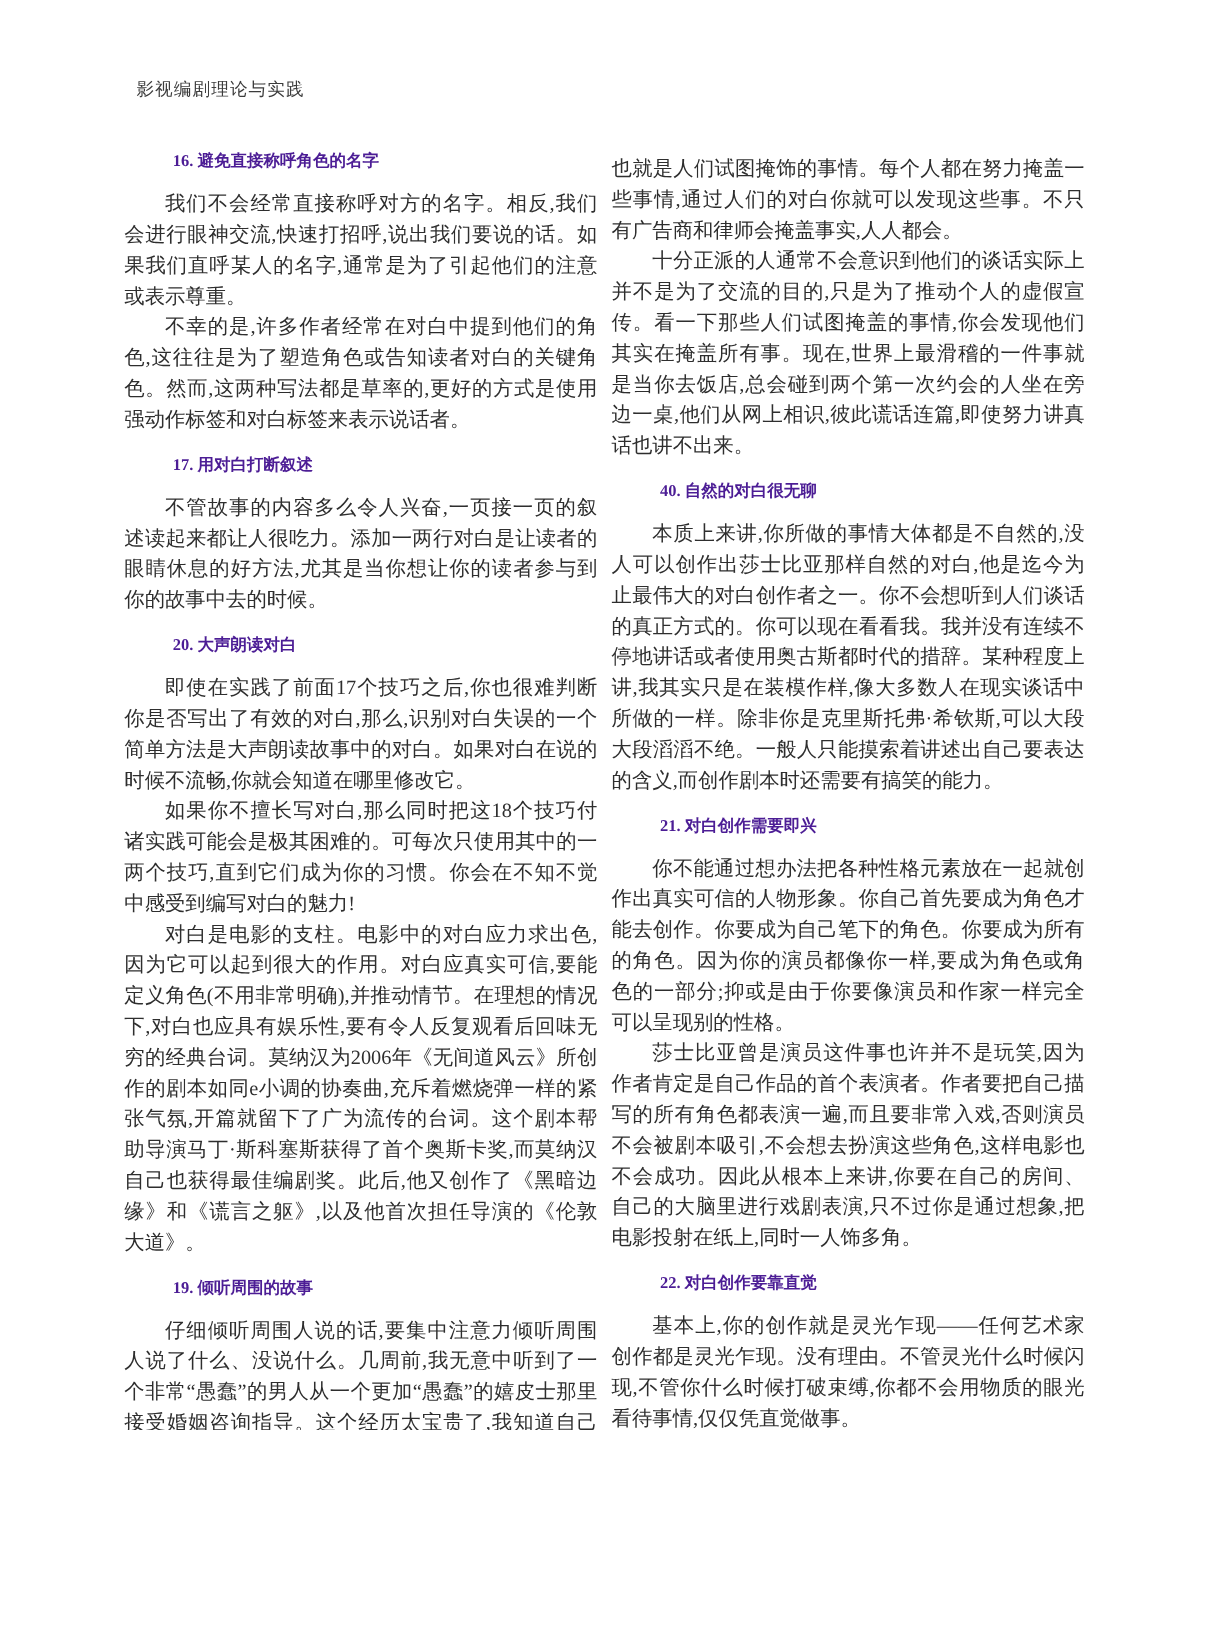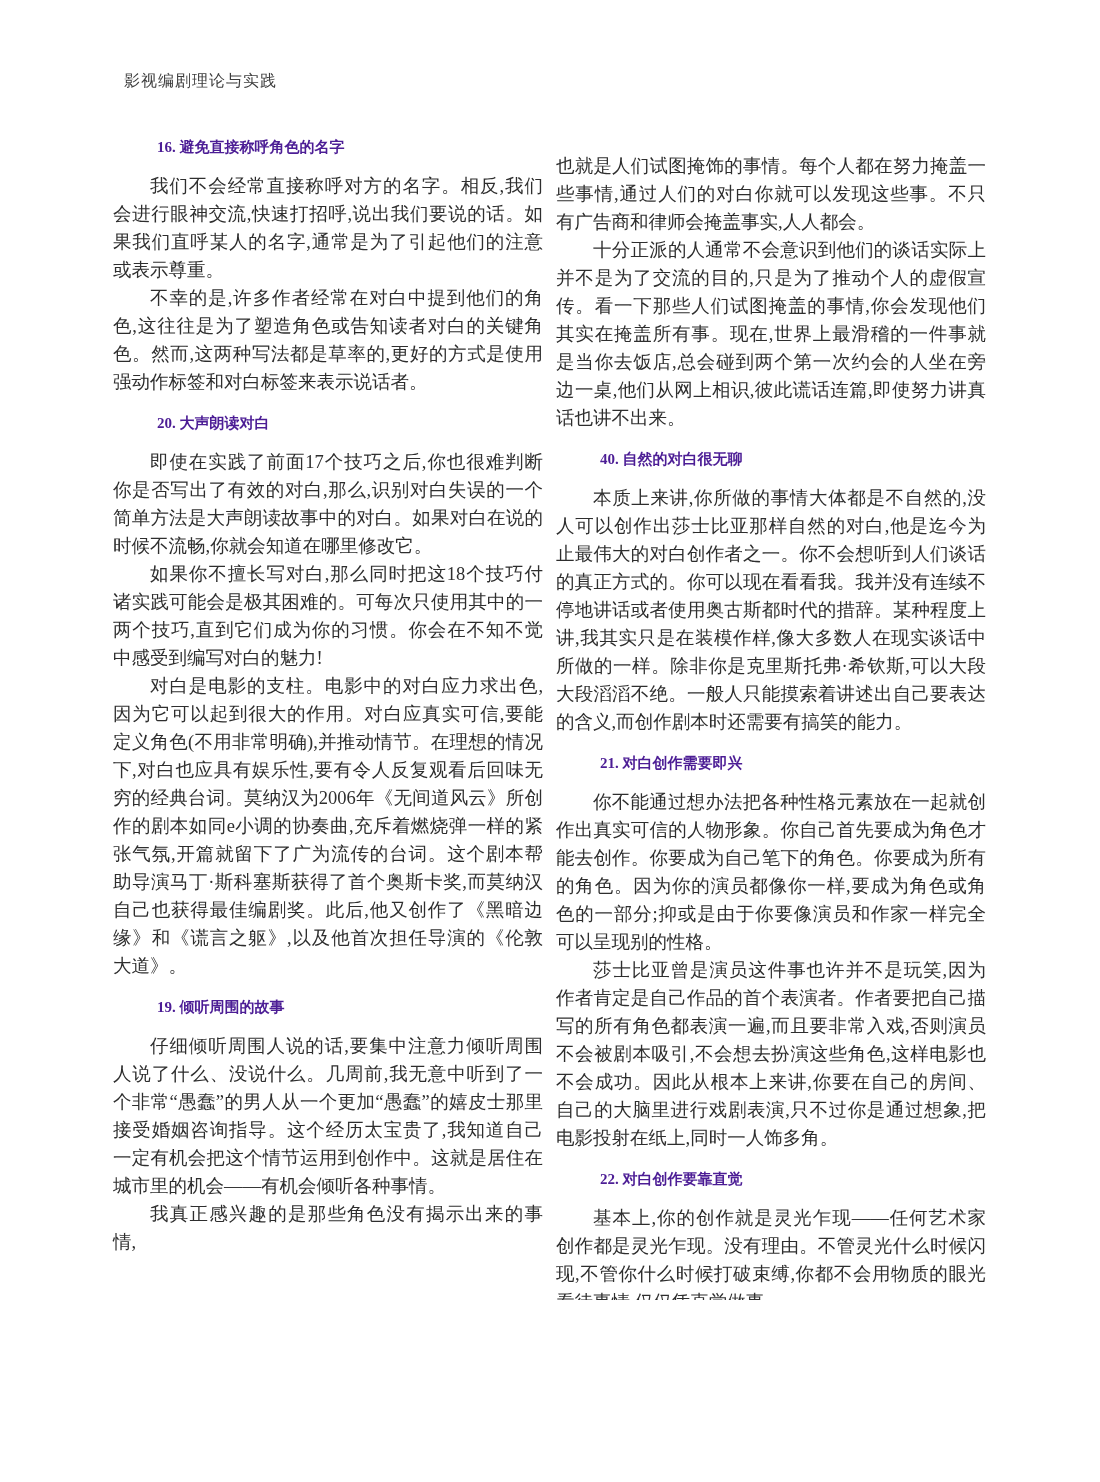--- a/index.html
+++ b/index.html
@@ -44,21 +44,21 @@
     margin: 12px 0 10px 0;
     text-indent: 44px;
     text-align: left;
   }
   p.para {
     margin: 0;
     padding: 0;
     text-indent: 2em;
   }
   p.para.no-indent { text-indent: 0; }
-  p.para.first-right { margin-top: 32px; }
+  p.para.first-right { margin-top: 20px; }
   .page-number {
     position: absolute;
     left: 58px;
     top: 1366px;
     font-family: "Liberation Sans", "DejaVu Sans", sans-serif;
     font-size: 19px;
     color: #ec4899;
   }
 </style>
 </head>
@@ -66,20 +66,22 @@
 
 <div class="page">
 
   <div class="running-header">影视编剧理论与实践</div>
 
   <div class="column left">
     <div class="sec-title">16. 避免直接称呼角色的名字</div>
     <p class="para">我们不会经常直接称呼对方的名字。相反,我们会进行眼神交流,快速打招呼,说出我们要说的话。如果我们直呼某人的名字,通常是为了引起他们的注意或表示尊重。</p>
     <p class="para">不幸的是,许多作者经常在对白中提到他们的角色,这往往是为了塑造角色或告知读者对白的关键角色。然而,这两种写法都是草率的,更好的方式是使用强动作标签和对白标签来表示说话者。</p>
 
+    <div class="sec-title">17. 用对白打断叙述</div>
+    <p class="para">不管故事的内容多么令人兴奋,一页接一页的叙述读起来都让人很吃力。添加一两行对白是让读者的眼睛休息的好方法,尤其是当你想让你的读者参与到你的故事中去的时候。</p>
 
     <div class="sec-title">20. 大声朗读对白</div>
     <p class="para">即使在实践了前面17个技巧之后,你也很难判断你是否写出了有效的对白,那么,识别对白失误的一个简单方法是大声朗读故事中的对白。如果对白在说的时候不流畅,你就会知道在哪里修改它。</p>
     <p class="para">如果你不擅长写对白,那么同时把这18个技巧付诸实践可能会是极其困难的。可每次只使用其中的一两个技巧,直到它们成为你的习惯。你会在不知不觉中感受到编写对白的魅力!</p>
     <p class="para">对白是电影的支柱。电影中的对白应力求出色,因为它可以起到很大的作用。对白应真实可信,要能定义角色(不用非常明确),并推动情节。在理想的情况下,对白也应具有娱乐性,要有令人反复观看后回味无穷的经典台词。莫纳汉为2006年《无间道风云》所创作的剧本如同e小调的协奏曲,充斥着燃烧弹一样的紧张气氛,开篇就留下了广为流传的台词。这个剧本帮助导演马丁·斯科塞斯获得了首个奥斯卡奖,而莫纳汉自己也获得最佳编剧奖。此后,他又创作了《黑暗边缘》和《谎言之躯》,以及他首次担任导演的《伦敦大道》。</p>
 
     <div class="sec-title">19. 倾听周围的故事</div>
     <p class="para">仔细倾听周围人说的话,要集中注意力倾听周围人说了什么、没说什么。几周前,我无意中听到了一个非常“愚蠢”的男人从一个更加“愚蠢”的嬉皮士那里接受婚姻咨询指导。这个经历太宝贵了,我知道自己一定有机会把这个情节运用到创作中。这就是居住在城市里的机会——有机会倾听各种事情。</p>
     <p class="para">我真正感兴趣的是那些角色没有揭示出来的事情,</p>
   </div>

